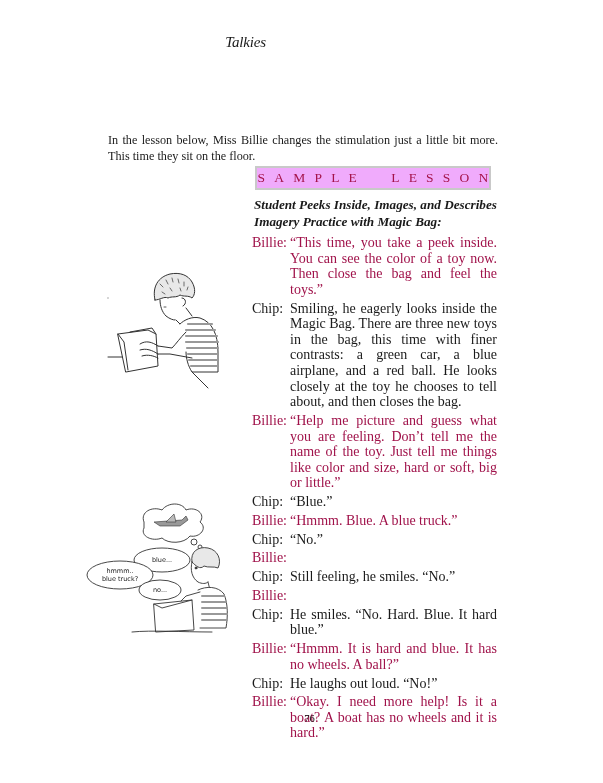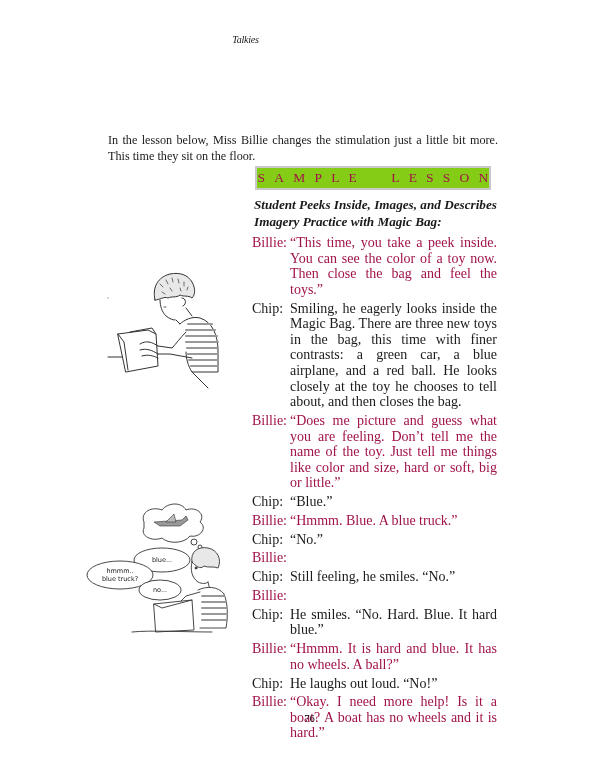--- a/index.html
+++ b/index.html
@@ -15,21 +15,21 @@
       font-family: "Liberation Serif", "DejaVu Serif", serif;
       color: #1a1a1a;
     }
     .running-head {
       position: absolute;
       top: 34px;
       left: 0;
       width: 491px;
       text-align: center;
       font-style: italic;
-      font-size: 10px;
+      font-size: 15px;
       letter-spacing: -0.2px;
     }
     .intro {
       position: absolute;
       top: 133px;
       left: 108px;
       width: 390px;
       font-size: 12.2px;
       line-height: 15.5px;
       text-align: justify;
@@ -39,21 +39,21 @@
       position: absolute;
       top: 166px;
       left: 255px;
       width: 236px;
       height: 24px;
       border: 2px solid #c9c9c9;
       box-sizing: border-box;
       display: flex;
       align-items: center;
       justify-content: center;
-      background: #84cc16;
+      background: #f0abfc;
     }
     .lesson-box span {
       color: #a5134a;
       font-size: 13.5px;
       letter-spacing: 9.2px;
       margin-left: 9px;
       white-space: pre;
     }
     .lesson-title {
       position: absolute;
@@ -125,21 +125,21 @@
   <div class="turn billie">
     <span class="speaker">Billie:</span>
     <span class="line">“This time, you take a peek inside. You can see the color of a toy now. Then close the bag and feel the toys.”</span>
   </div>
   <div class="turn chip">
     <span class="speaker">Chip:</span>
     <span class="line">Smiling, he eagerly looks inside the Magic Bag. There are three new toys in the bag, this time with finer contrasts: a green car, a blue airplane, and a red ball. He looks closely at the toy he chooses to tell about, and then closes the bag.</span>
   </div>
   <div class="turn billie">
     <span class="speaker">Billie:</span>
-    <span class="line">“Does me picture and guess what you are feeling. Don’t tell me the name of the toy. Just tell me things like color and size, hard or soft, big or little.”</span>
+    <span class="line">“Help me picture and guess what you are feeling. Don’t tell me the name of the toy. Just tell me things like color and size, hard or soft, big or little.”</span>
   </div>
   <div class="turn chip">
     <span class="speaker">Chip:</span>
     <span class="line">“Blue.”</span>
   </div>
   <div class="turn billie">
     <span class="speaker">Billie:</span>
     <span class="line">“Hmmm. Blue. A blue truck.”</span>
   </div>
   <div class="turn chip">

